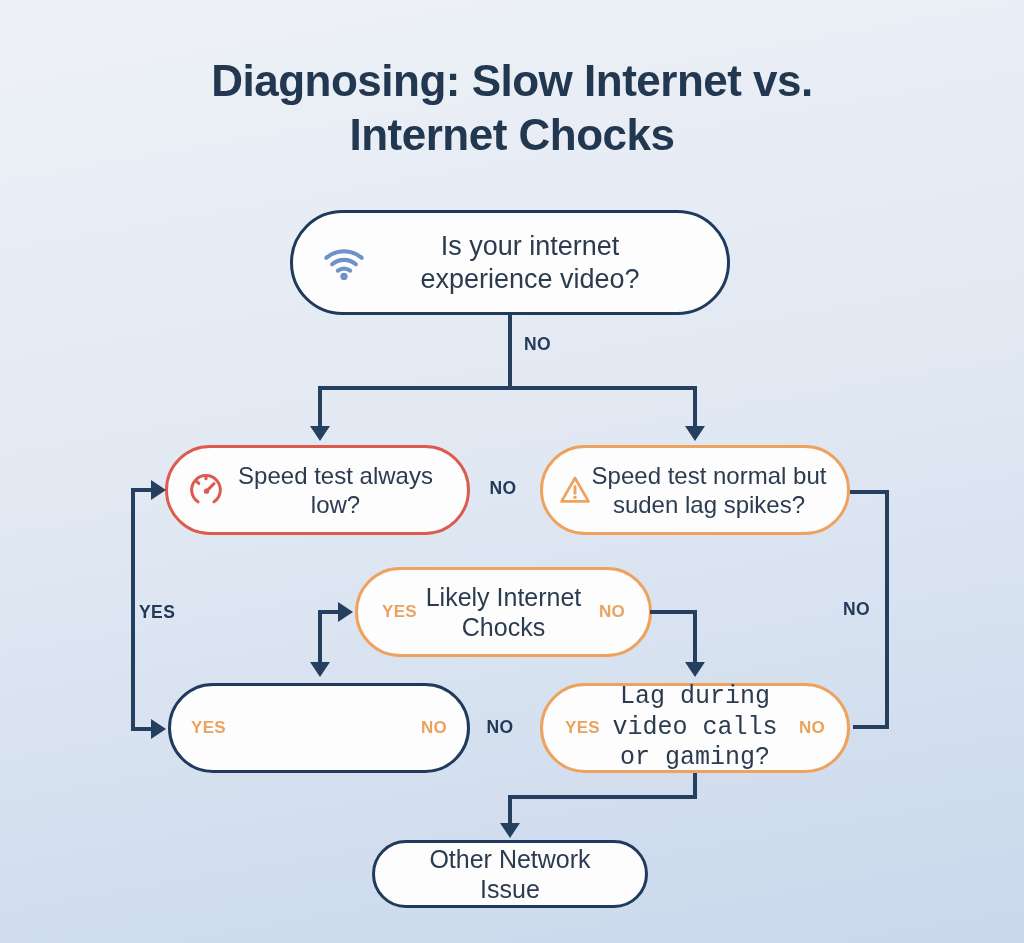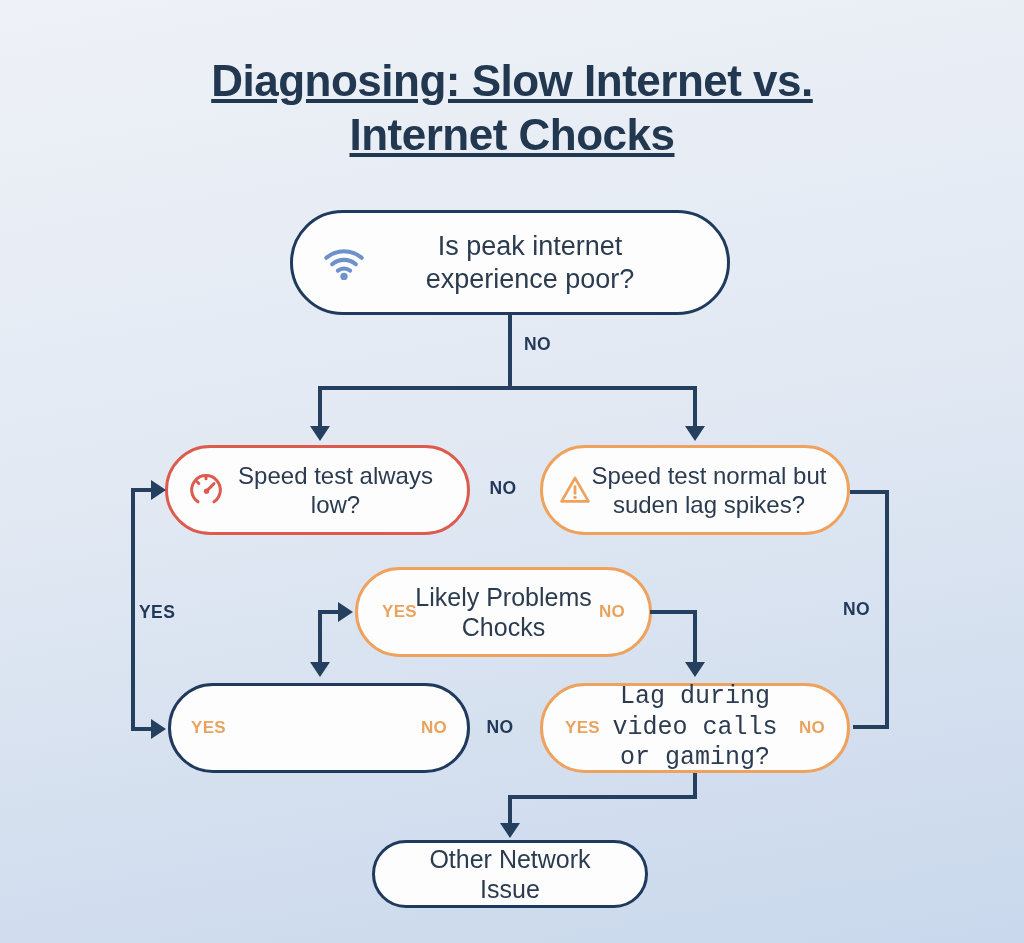--- a/index.html
+++ b/index.html
@@ -18,21 +18,21 @@
     background:linear-gradient(170deg,#eef1f7 0%,#e2e9f3 45%,#c9d8ec 100%);
   }
   .stage{position:relative;width:1024px;height:943px;}
 
   .title{
     position:absolute;left:0;top:54px;width:100%;
     text-align:center;
     font-size:44px;font-weight:700;line-height:1.22;
     color:#223850;letter-spacing:-0.5px;
   }
-  .title-inner{display:inline-block;max-width:740px;text-decoration:underline;}
+  .title-inner{display:inline-block;max-width:740px;}
 
   .node{
     position:absolute;
     background:#fdfdfd;
     display:flex;align-items:center;justify-content:center;
     text-align:center;
     color:var(--node-text);
   }
   .node.b-navy{border:3px solid var(--navy-border);}
   .node.b-red{border:3px solid var(--red);}
@@ -75,21 +75,21 @@
     <span class="nicon" style="left:28px;">
       <svg width="46" height="46" viewBox="0 0 24 24">
         <g stroke="#6d92cb" stroke-width="2.1" fill="none" stroke-linecap="round">
           <path d="M2.8 9.3a14 14 0 0 1 18.4 0"></path>
           <path d="M5.8 12.7a9.4 9.4 0 0 1 12.4 0"></path>
           <path d="M8.8 16a5 5 0 0 1 6.4 0"></path>
         </g>
         <circle cx="12" cy="19" r="1.9" fill="#6d92cb"></circle>
       </svg>
     </span>
-    <span class="ntext" style="font-size:27px;max-width:280px;margin-left:40px;">Is peak internet experience poor?</span>
+    <span class="ntext" style="font-size:27px;max-width:280px;margin-left:40px;">Is your internet experience video?</span>
   </div>
 
   <div class="node b-red" style="left:165px;top:445px;width:305px;height:90px;border-radius:45px;">
     <span class="nicon" style="left:18px;">
       <svg width="40" height="40" viewBox="0 0 24 24">
         <g stroke="#dc5b4e" stroke-width="1.8" fill="none" stroke-linecap="round">
           <path d="M7.2 19.1a8.6 8.6 0 1 1 9.6 0"></path>
           <path d="M6.5 6.9l1.2 1.2"></path>
           <path d="M12 3.6v1.7"></path>
           <path d="M12.6 12.4l4.2-4.2"></path>
@@ -106,21 +106,21 @@
         <path d="M12 4L21 19.6H3Z" fill="none" stroke="#eea25e" stroke-width="1.8" stroke-linejoin="round"></path>
         <line x1="12" y1="9.8" x2="12" y2="14.2" stroke="#eea25e" stroke-width="1.9" stroke-linecap="round"></line>
         <circle cx="12" cy="16.9" r="1.1" fill="#eea25e"></circle>
       </svg>
     </span>
     <span class="ntext" style="font-size:24px;max-width:258px;margin-left:28px;">Speed test normal but suden lag spikes?</span>
   </div>
 
   <div class="node b-orange" style="left:355px;top:567px;width:297px;height:90px;border-radius:45px;">
     <span class="inlabel" style="left:24px;">YES</span>
-    <span class="ntext" style="font-size:25px;max-width:192px;">Likely Problems Chocks</span>
+    <span class="ntext" style="font-size:25px;max-width:192px;">Likely Internet Chocks</span>
     <span class="inlabel" style="right:24px;">NO</span>
   </div>
 
   <div class="node b-navy" style="left:168px;top:683px;width:302px;height:90px;border-radius:45px;">
     <span class="inlabel" style="left:20px;">YES</span>
     <span class="inlabel" style="right:20px;">NO</span>
   </div>
 
   <div class="node b-orange" style="left:540px;top:683px;width:310px;height:90px;border-radius:45px;">
     <span class="inlabel" style="left:22px;">YES</span>

